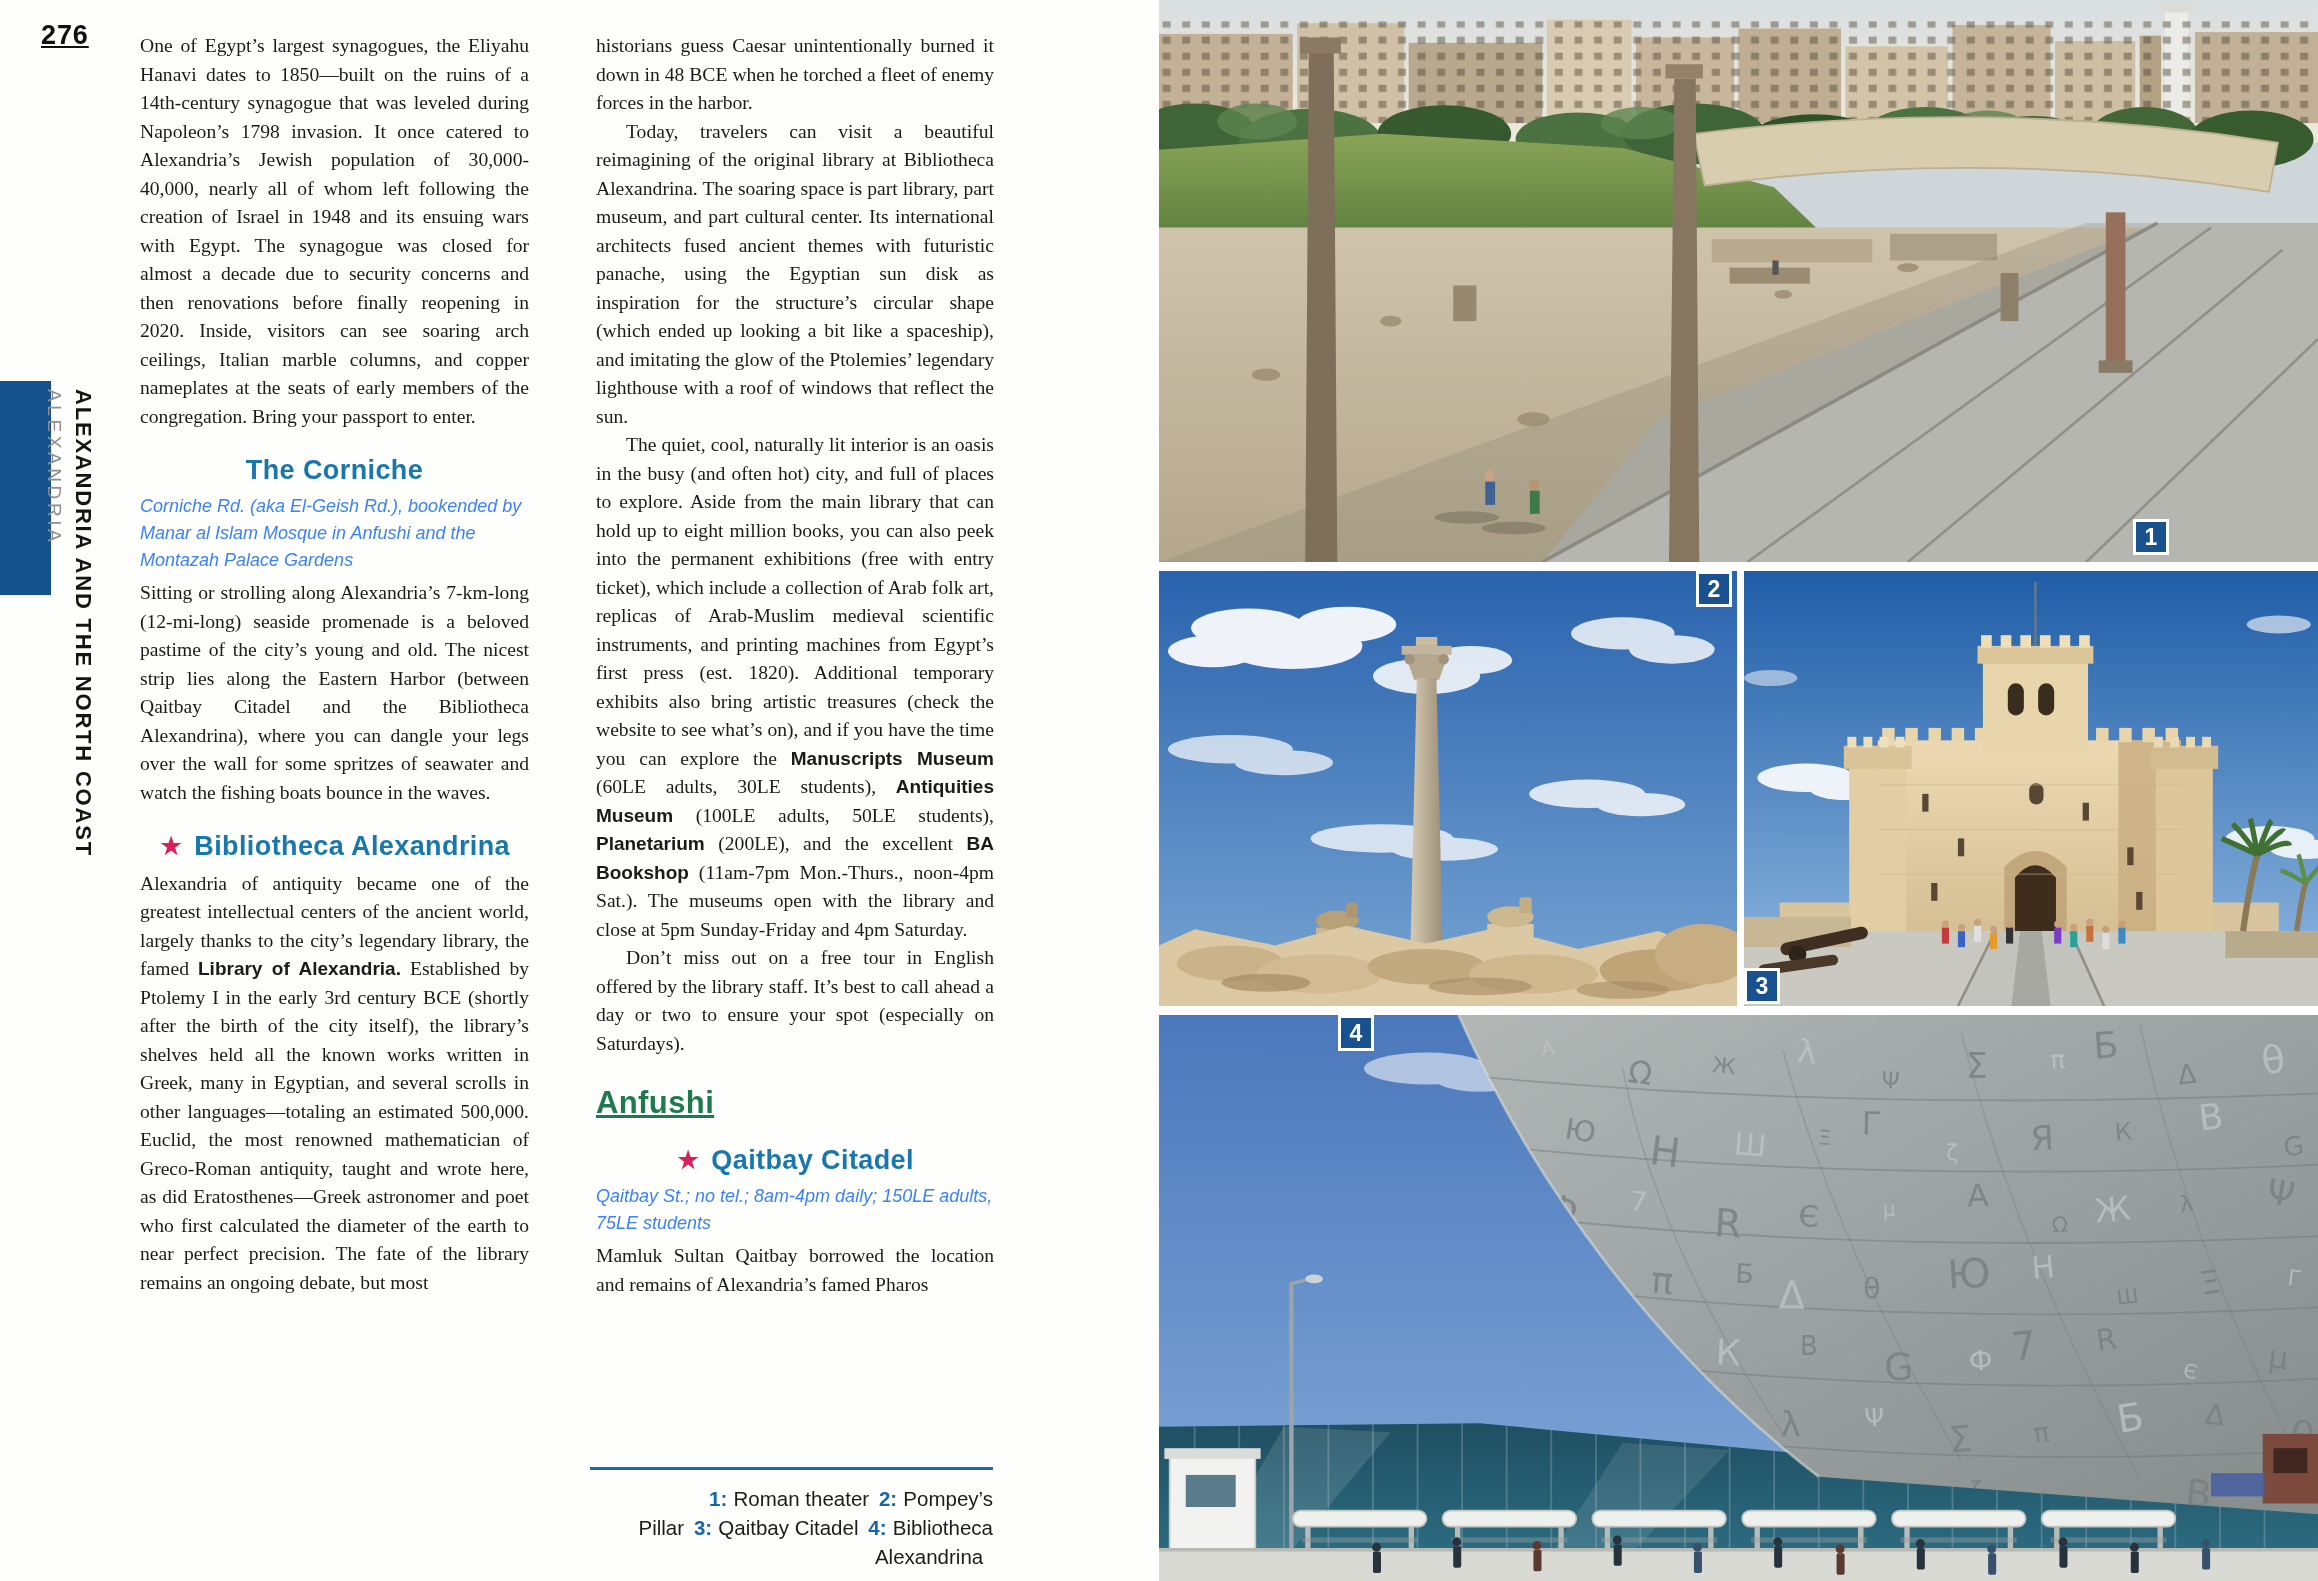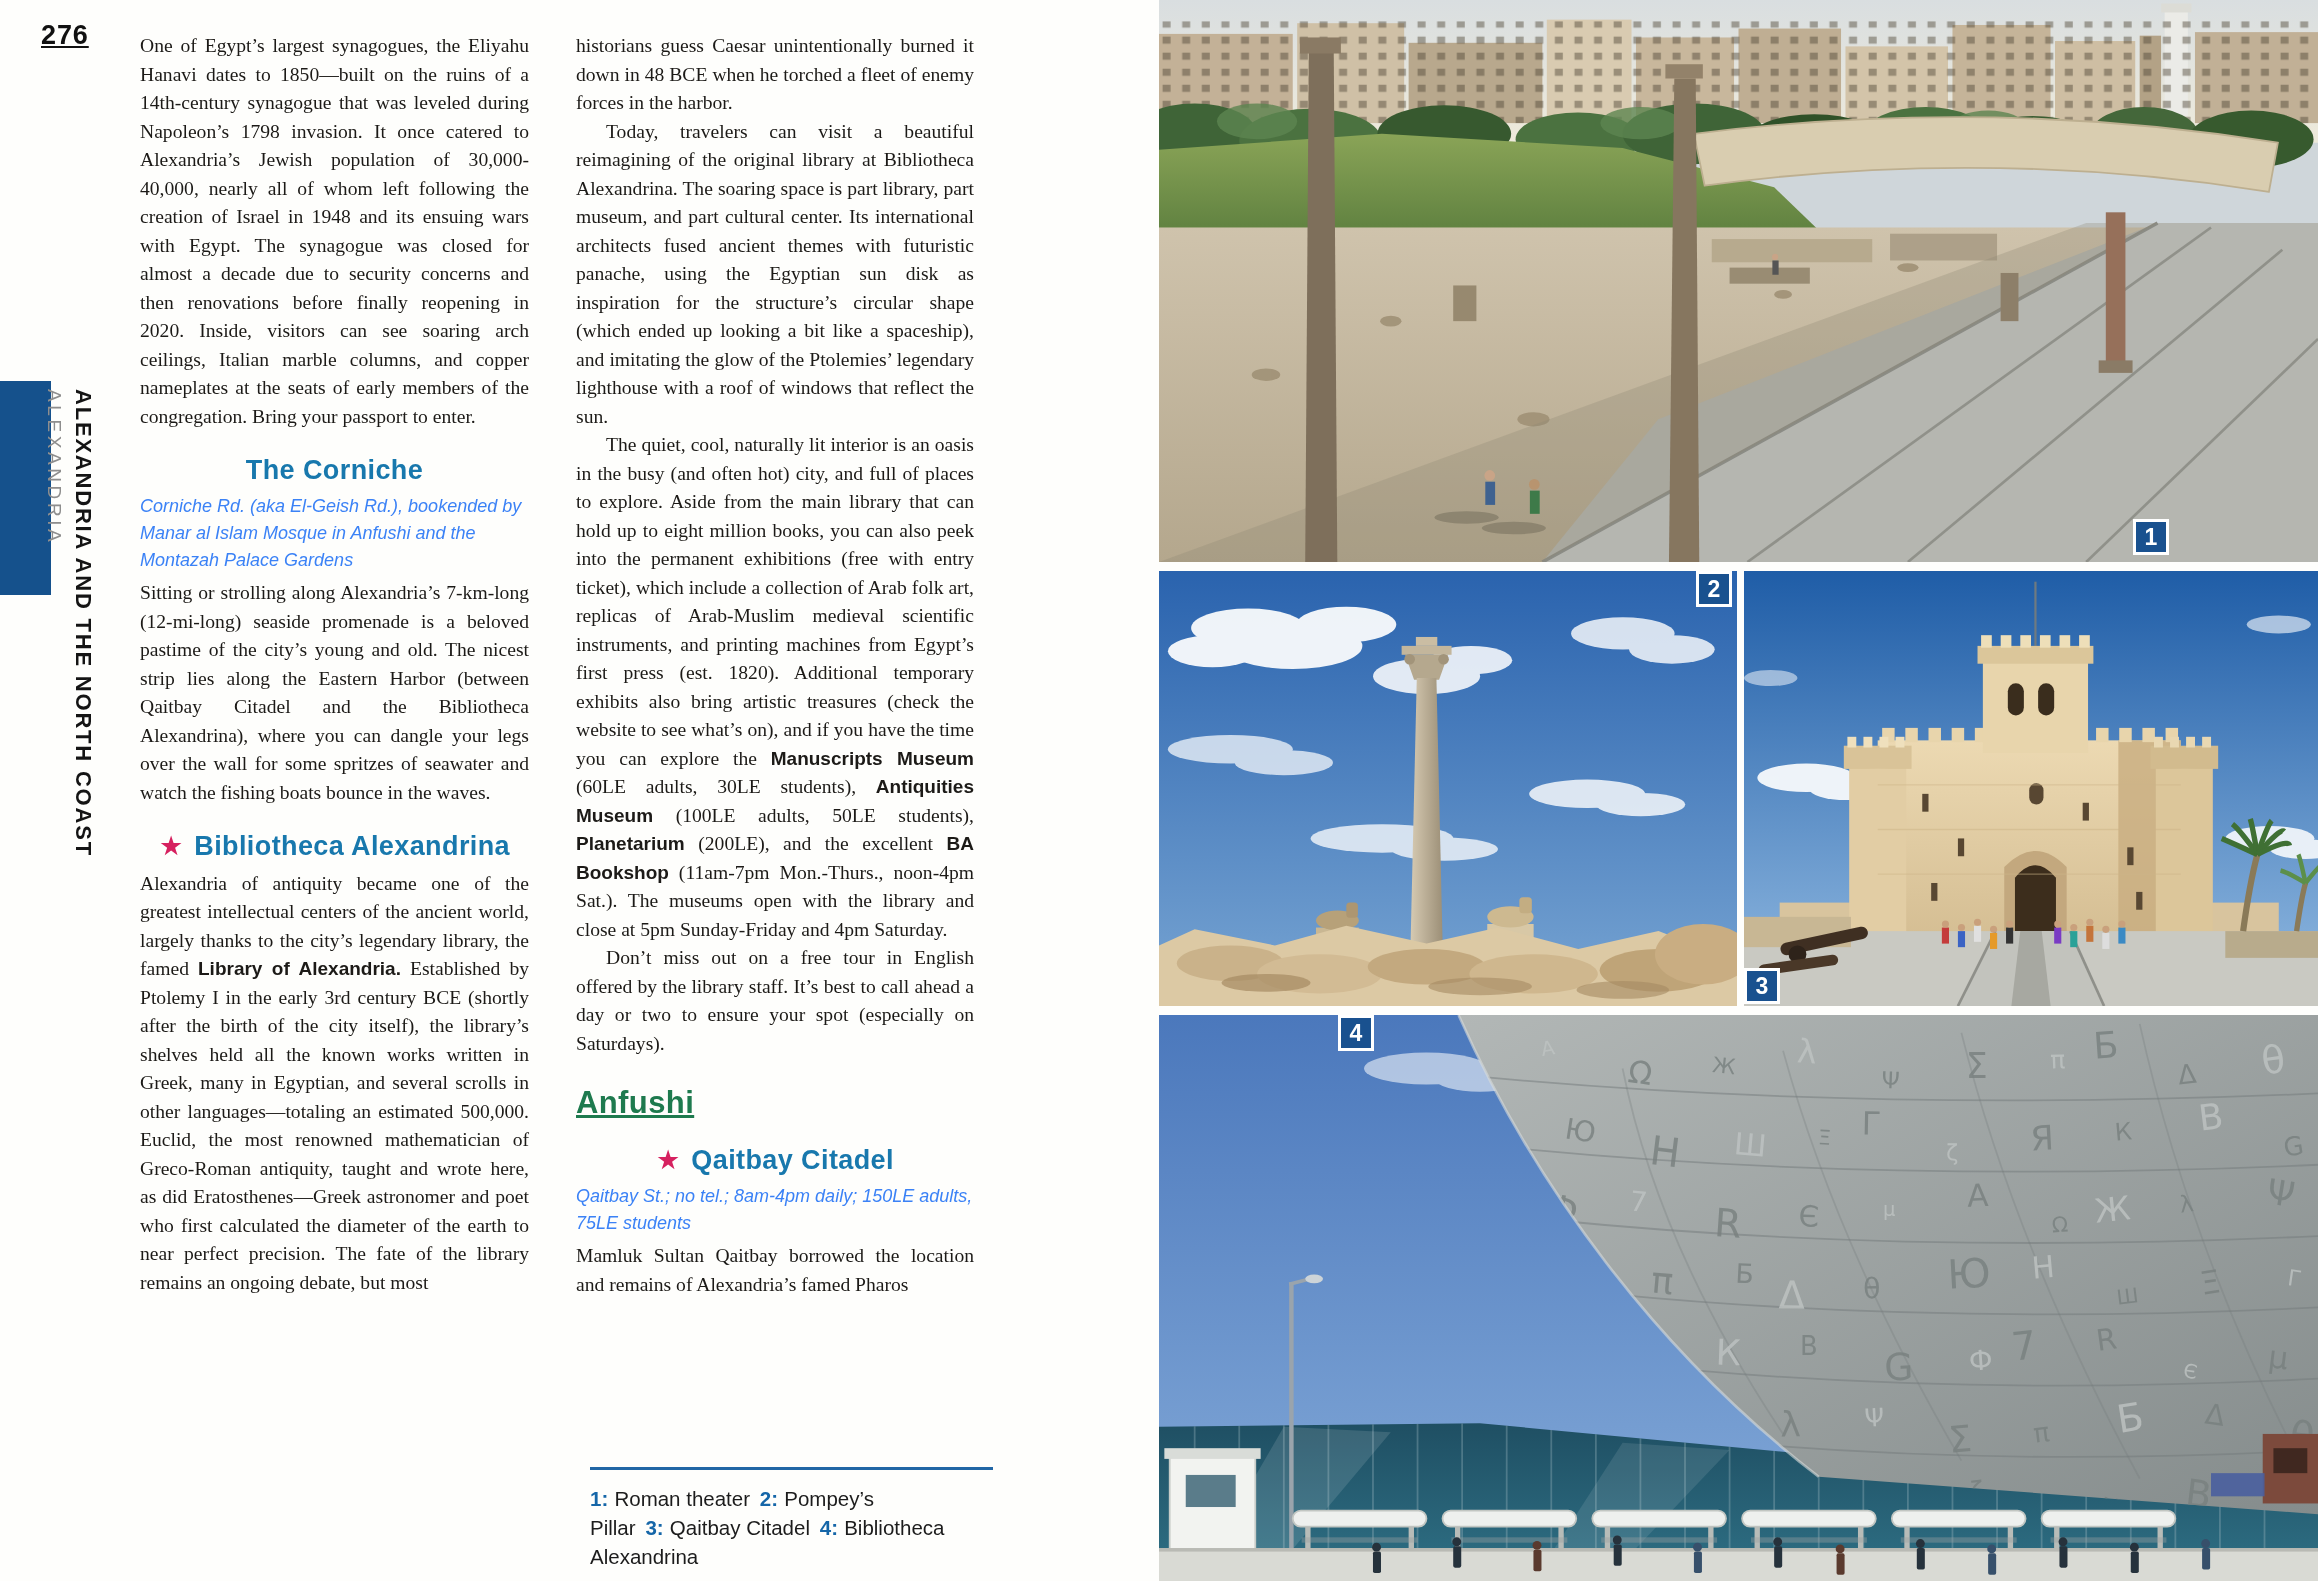--- a/index.html
+++ b/index.html
@@ -5,30 +5,30 @@
   html,body{margin:0;padding:0;background:#ffffff;}
   #page{position:relative;width:2319px;height:1581px;background:#fefefc;overflow:hidden;
         font-family:"Liberation Serif","DejaVu Serif",serif;color:#1c1a17;}
   .pagenum{position:absolute;left:41px;top:19.6px;font:800 27px "Liberation Sans",sans-serif;letter-spacing:0.9px;color:#111;text-decoration:underline;}
   .sidebar-bar{position:absolute;left:0;top:381px;width:51px;height:214px;background:#15518c;}
   .vtext{writing-mode:vertical-rl;white-space:nowrap;position:absolute;}
   .vbold{left:70px;top:389px;font:700 22px "Liberation Sans",sans-serif;letter-spacing:1.8px;color:#141414;}
   .vlight{left:43px;top:389px;font:400 19px "Liberation Sans",sans-serif;letter-spacing:3.6px;color:#8e8e8e;}
   .col{position:absolute;top:32px;text-align:justify;font-size:19.6px;line-height:28.5px;}
   #col1{left:140px;width:389px;}
-  #col2{left:576px;width:398px;height:1430px;overflow:hidden;}
+  #col2{left:596px;width:398px;height:1430px;overflow:hidden;}
   .col p{margin:0;}
   .col p.ind{text-indent:30px;}
   .details{font:italic 400 18px/27px "Liberation Sans",sans-serif;color:#3b82f6;margin:3.6px 0 5.4px;text-align:left;}
   h3.sec{font:700 27px/32px "Liberation Sans",sans-serif;color:#1878ad;margin:23px 0 7.1px;text-align:center;letter-spacing:0.4px;}
   h2.area{font:700 31px/36px "Liberation Sans",sans-serif;color:#1e7a4e;margin:27px 0 0 0;text-align:left;letter-spacing:0.4px;text-decoration:underline;}
   h3.sec.star-heading{}
   .star{color:#d6215f;font-family:"DejaVu Sans",sans-serif;font-size:27px;margin-right:10.7px;}
   .kw{font:700 19px "Liberation Sans",sans-serif;}
-  #caption{position:absolute;left:590px;top:1467px;width:403px;font:400 20.5px/29px "Liberation Sans",sans-serif;color:#1c1c1c;}
+  #caption{position:absolute;left:590px;top:1467px;width:403px;font:400 20.5px/29px "Liberation Sans",sans-serif;color:#1c1c1c;text-align:right;}
   #caption .rule{height:2.7px;background:#2166a5;margin-bottom:14.3px;}
   .cap-num{font-weight:700;color:#1566a8;margin-right:6.2px;}
   .cap-text{margin-right:9.8px;}
   .photo{position:absolute;overflow:hidden;background:#cfd6da;}
   #photo1{left:1159px;top:0;width:1159px;height:562px;}
   #photo2{left:1159px;top:571px;width:578px;height:435px;}
   #photo3{left:1744px;top:571px;width:574px;height:435px;}
   #photo4{left:1159px;top:1015px;width:1159px;height:566px;}
   .photo svg{display:block;width:100%;height:100%;}
   .badge{position:absolute;width:30px;height:30px;background:#19518f;border:3.6px solid #ffffff;color:#fff;

